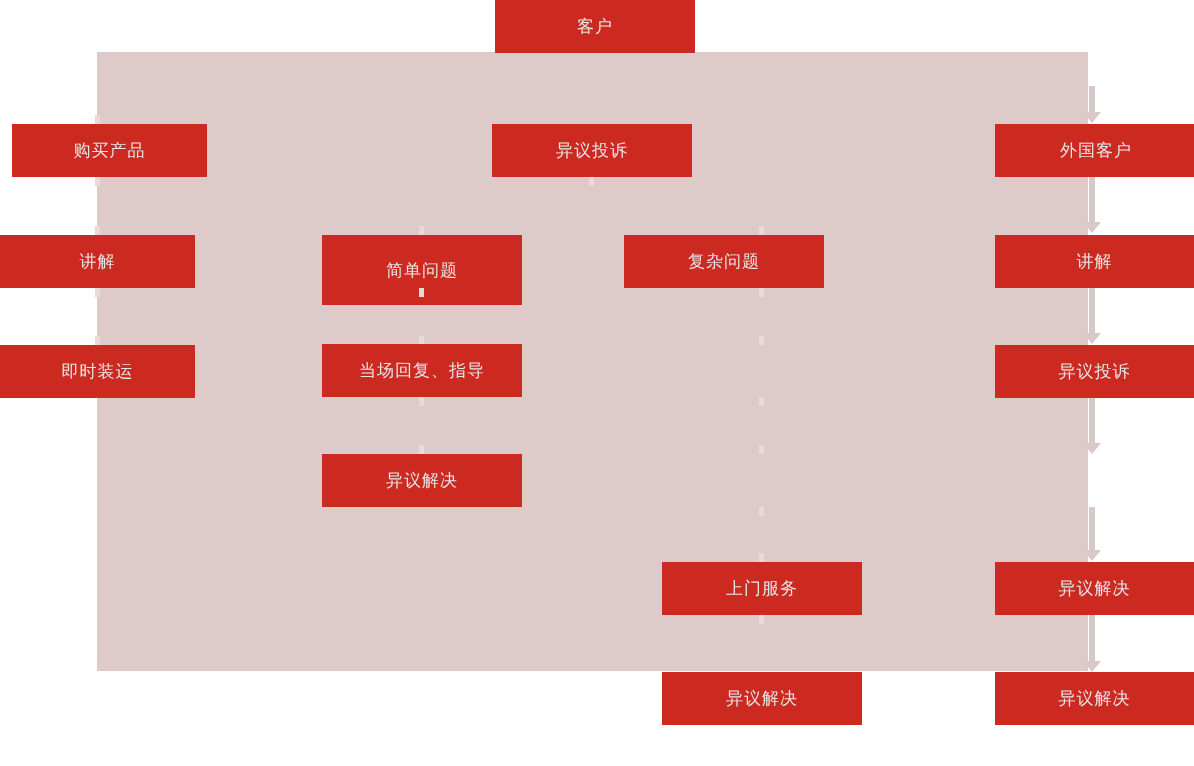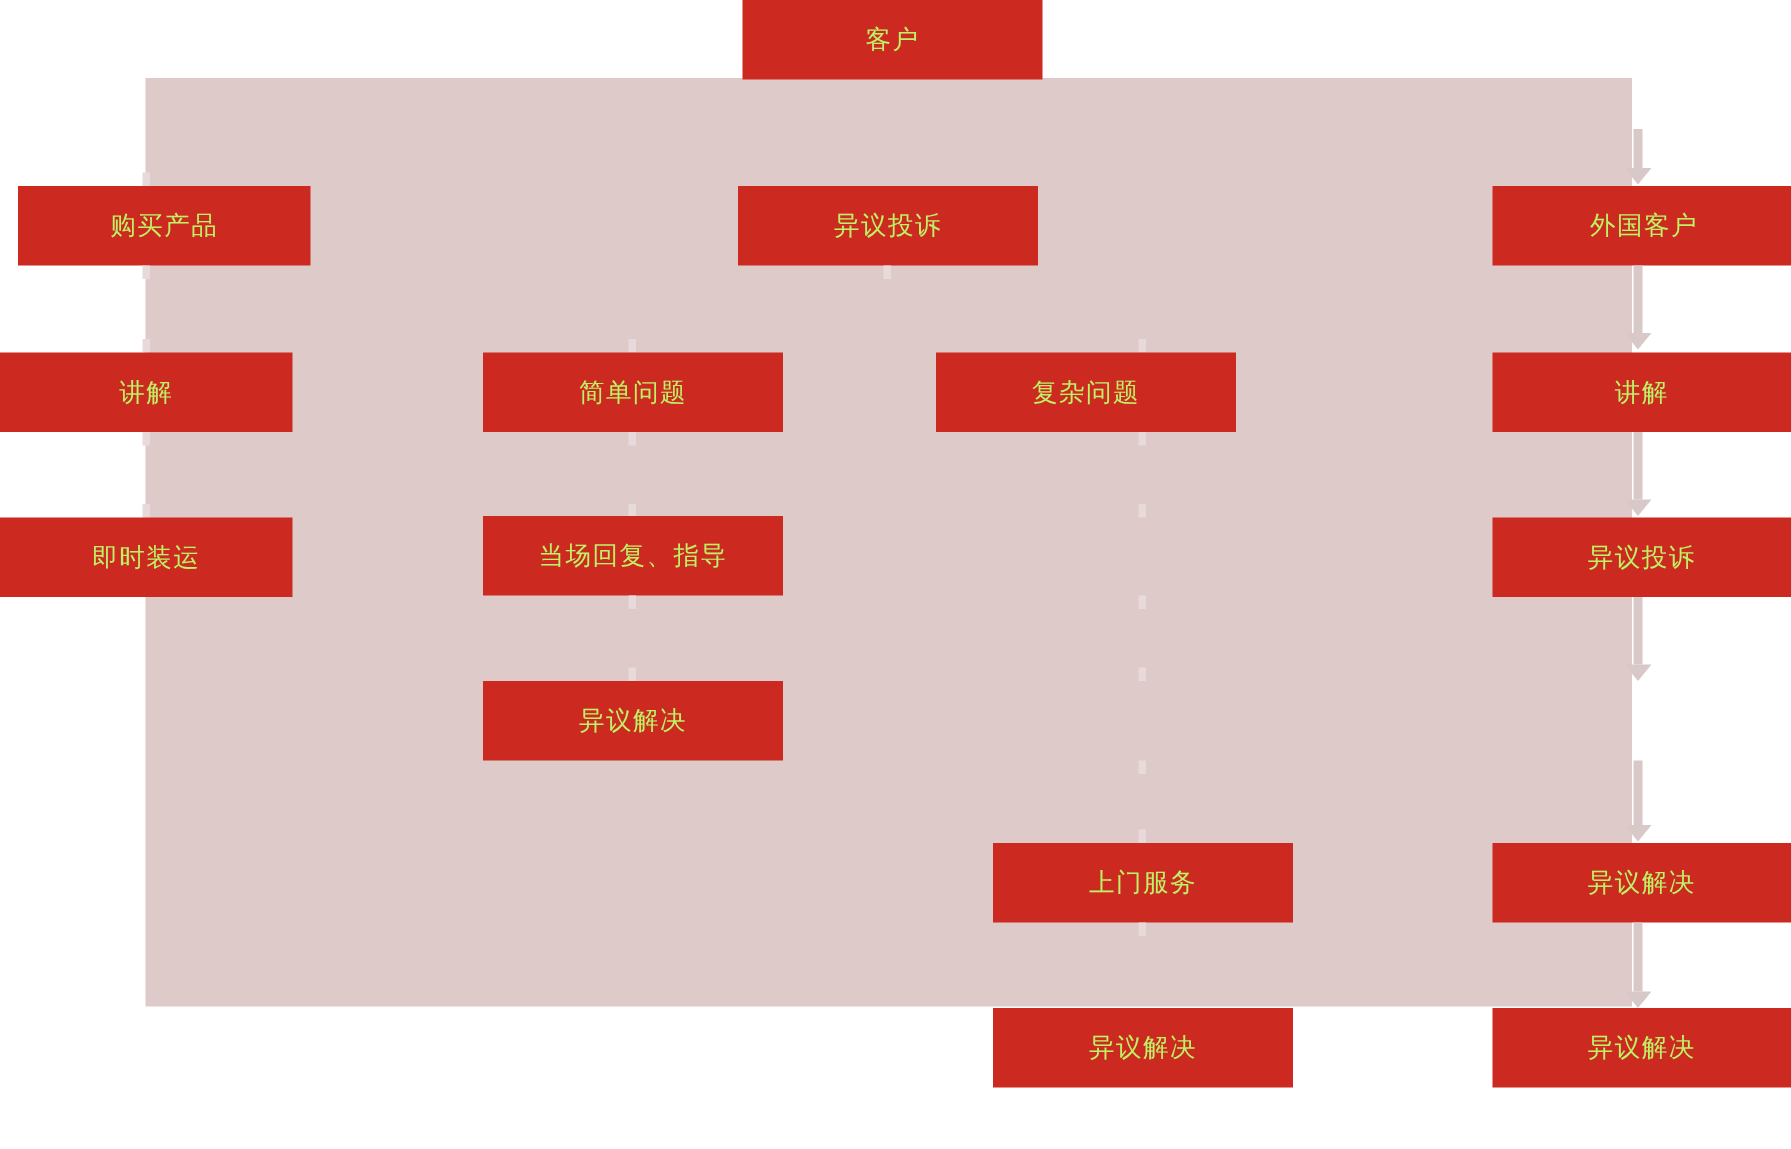--- a/index.html
+++ b/index.html
@@ -24,21 +24,21 @@
   
   .panel {
     position: absolute;
     background: #dfcaca;
   }
 
   
   .node {
     position: absolute;
     background: #cc2921;
-    color: #bef264;
+    color: #e5e5e5;
     font-size: 17px;
     line-height: 1;
     display: flex;
     align-items: center;
     justify-content: center;
     text-align: center;
     letter-spacing: 1px;
     box-sizing: border-box;
     padding: 0 6px;
     white-space: nowrap;
@@ -84,21 +84,21 @@
   <div class="node" style="left:0px; top:235px; width:195px; height:53px;">讲解</div>
 
   <div class="stub" style="left:95px; top:288px;"></div>
   <div class="stub" style="left:95px; top:336px;"></div>
   <div class="node" style="left:0px; top:345px; width:195px; height:53px;">即时装运</div>
 
   <div class="node" style="left:492px; top:124px; width:200px; height:53px;">异议投诉</div>
   <div class="stub" style="left:589px; top:177px;"></div>
 
   <div class="stub" style="left:419px; top:226px;"></div>
-  <div class="node" style="left:322px; top:235px; width:200px; height:53px;">简单问题</div>
+  <div class="node" style="left:322px; top:235px; width:200px; height:70px;">简单问题</div>
 
   <div class="stub" style="left:419px; top:288px;"></div>
   <div class="stub" style="left:419px; top:336px;"></div>
   <div class="node" style="left:322px; top:344px; width:200px; height:53px;">当场回复、指导</div>
 
   <div class="stub" style="left:419px; top:397px;"></div>
   <div class="stub" style="left:419px; top:445px;"></div>
   <div class="node" style="left:322px; top:454px; width:200px; height:53px;">异议解决</div>
 
   <div class="stub" style="left:759px; top:226px;"></div>

